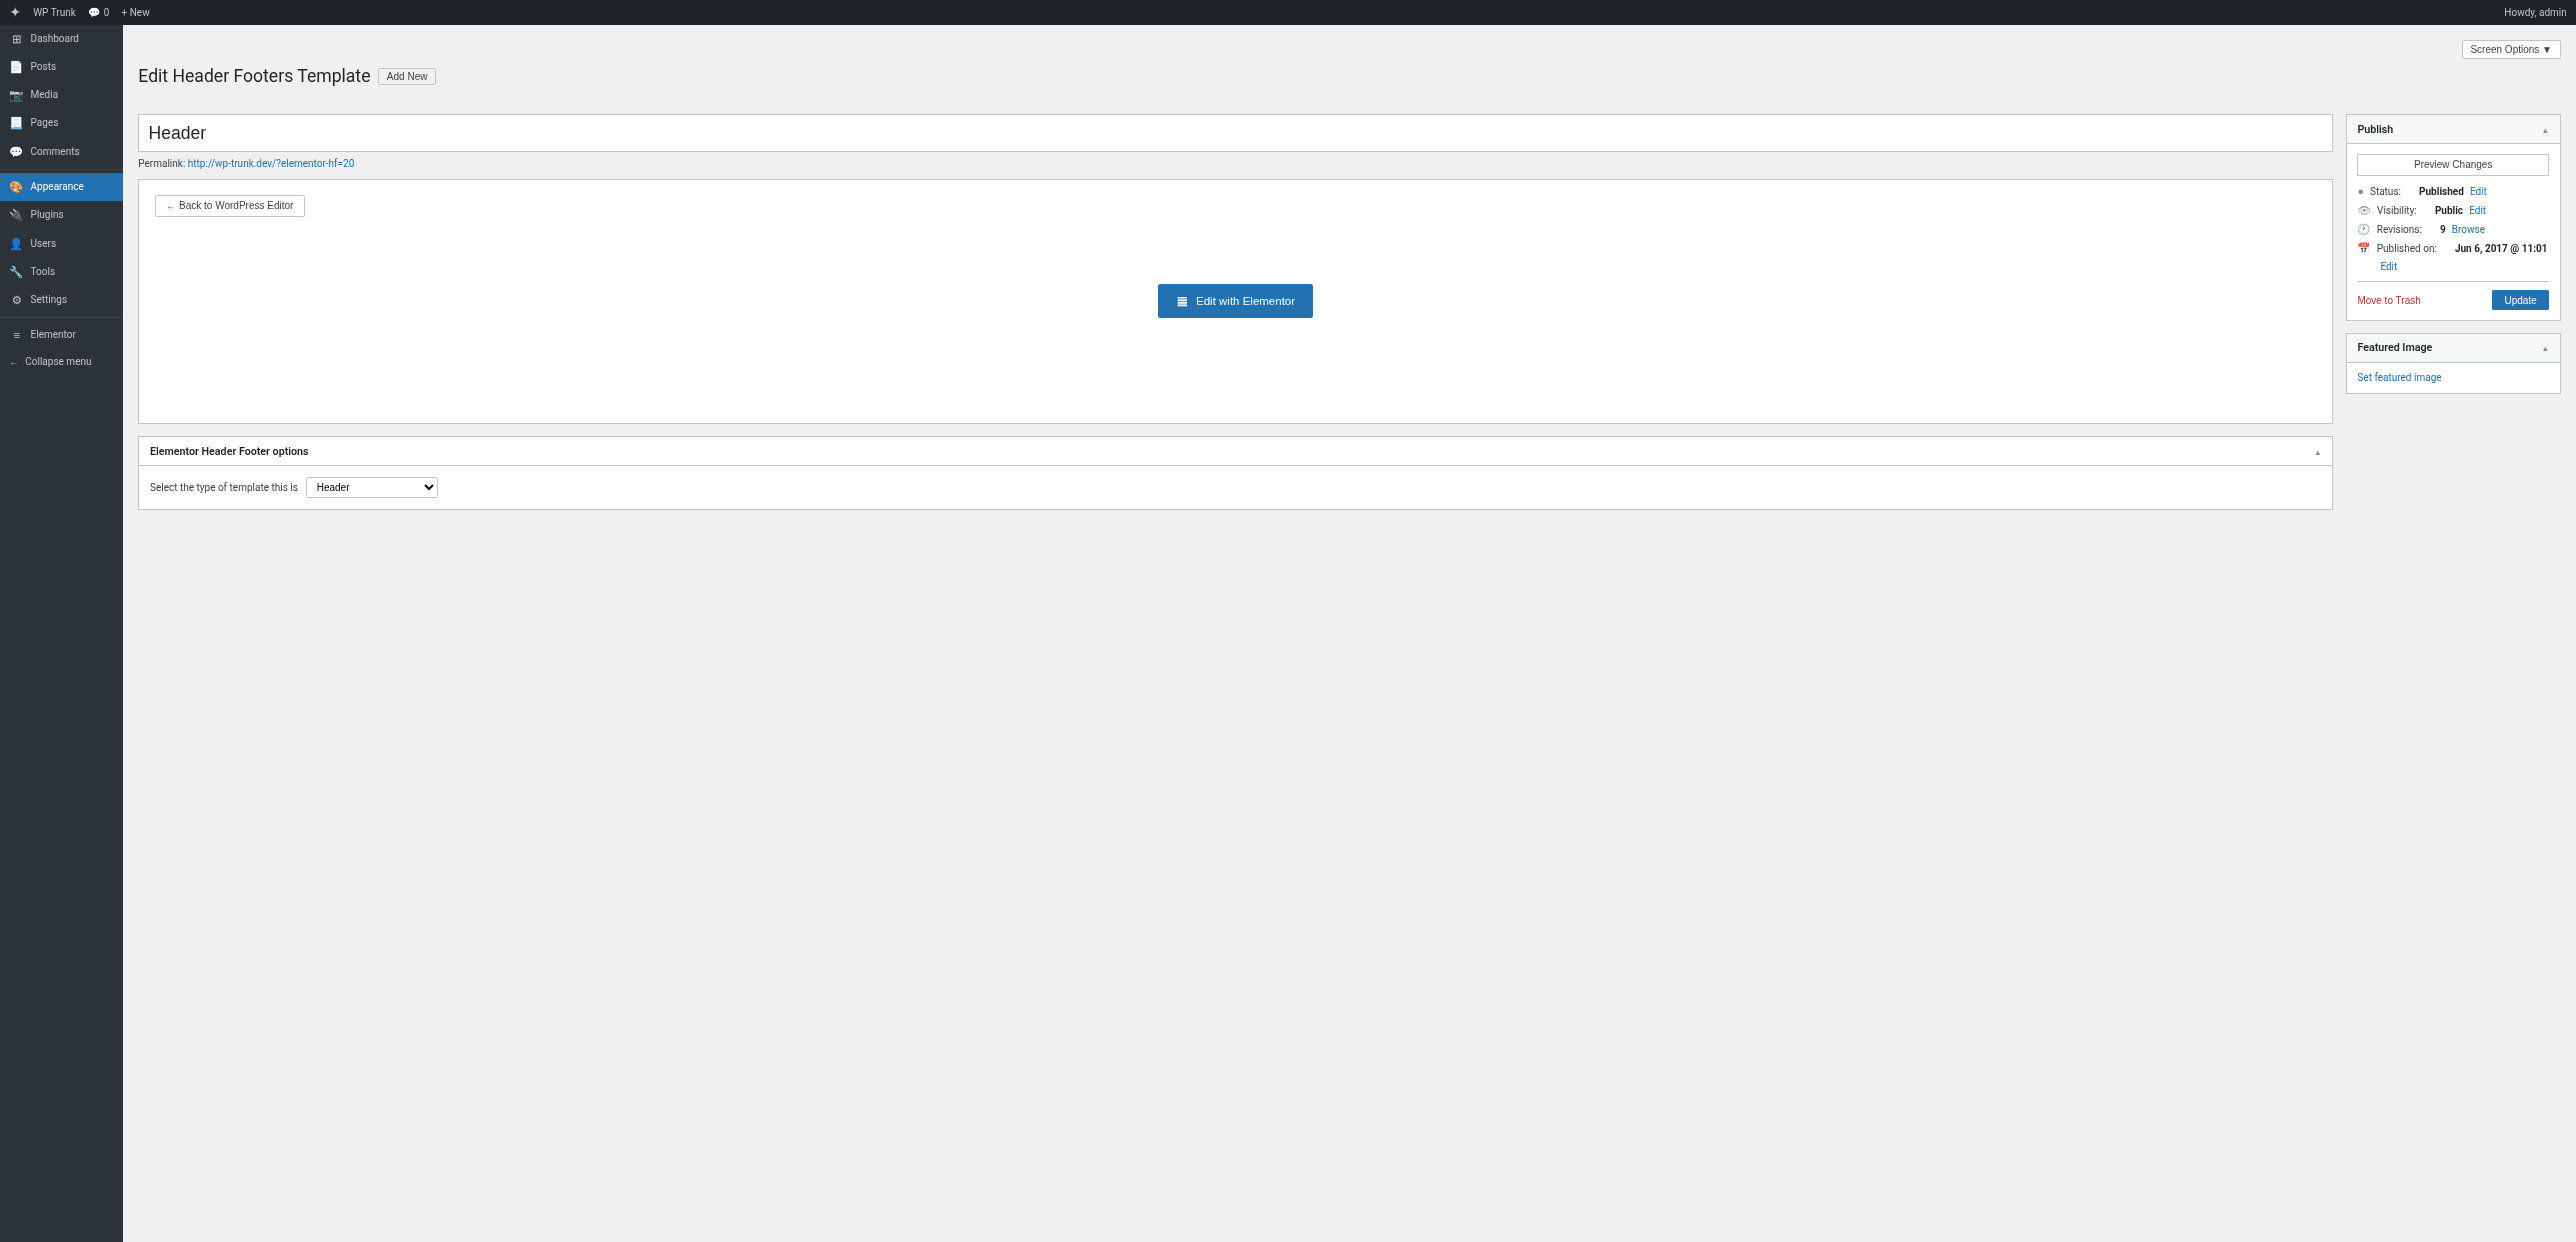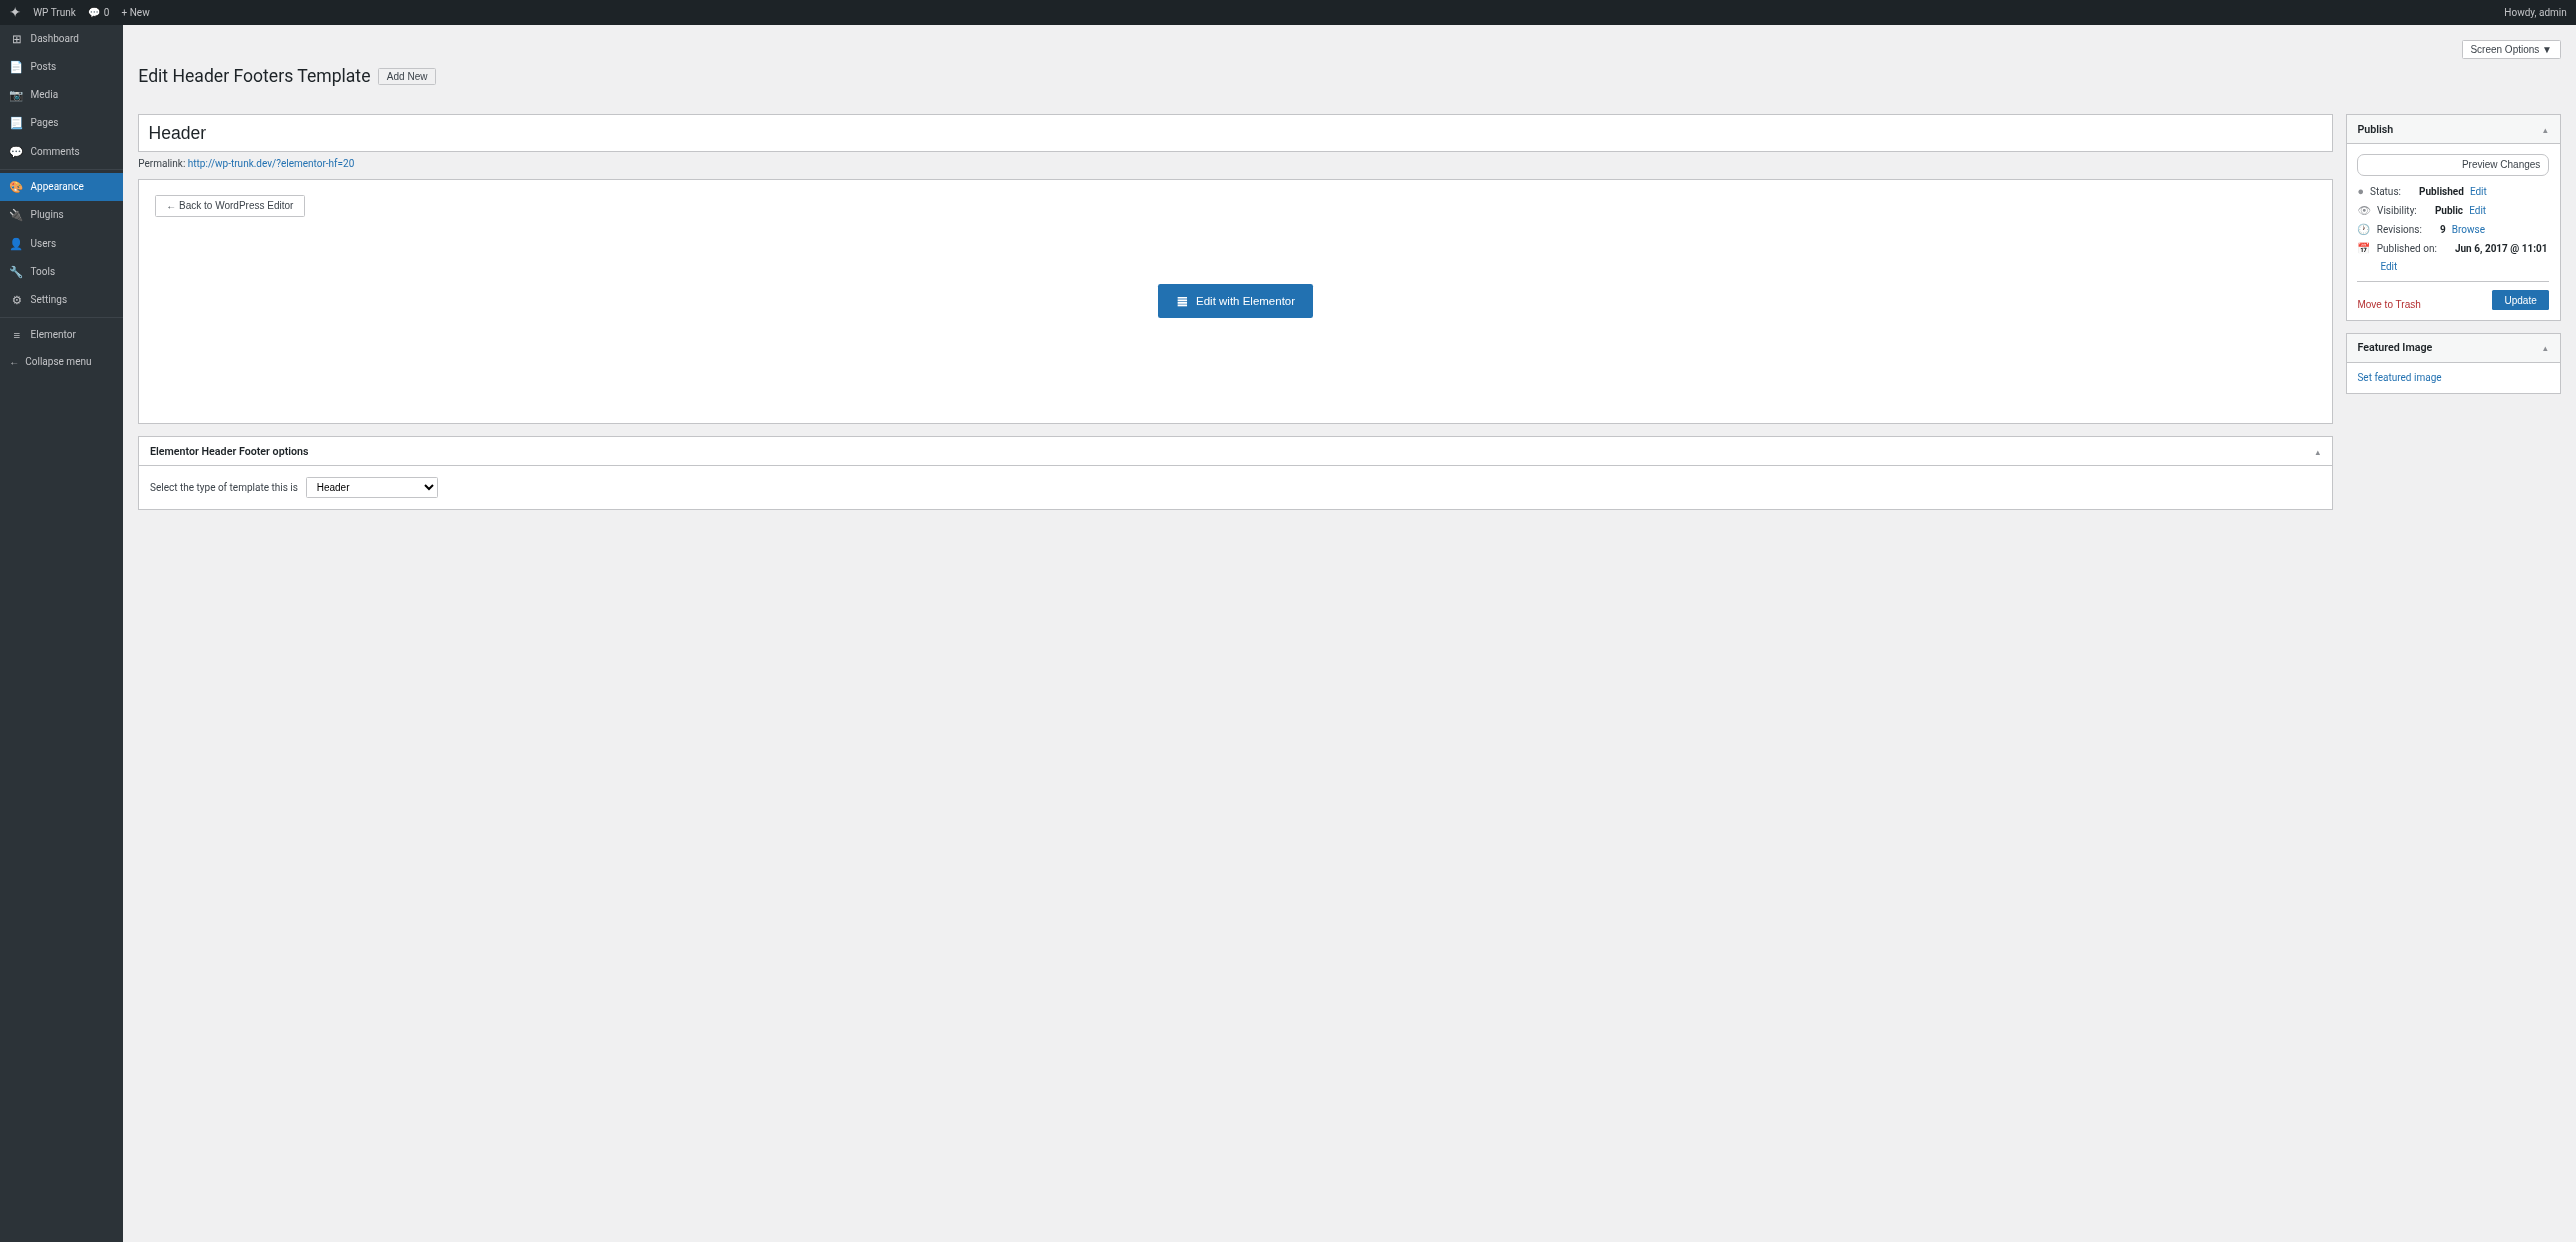--- a/index.html
+++ b/index.html
@@ -238,40 +238,40 @@
       padding: 9.2px 10.7px;
     }
     .preview-changes-btn {
       width: 100%;
       background: #fff;
       border: 0.8px solid #c3c4c7;
       padding: 4.6px 7.7px;
       font-size: 10px;
       cursor: pointer;
       color: #3c434a;
-      border-radius: 7px;
+      border-radius: 0;
       margin-bottom: 9.2px;
-      text-align: right;
+      text-align: center;
     }
 
     .publish-meta-row {
       display: flex;
       align-items: center;
       gap: 6.1px;
       margin-bottom: 6.1px;
       font-size: 10px;
       color: #3c434a;
     }
     .publish-meta-row .icon { font-size: 10.7px; color: #8c8f94; }
     .publish-meta-row a { color: #2271b1; text-decoration: none; }
     .publish-meta-row strong { color: #1d2327; margin-left: 12px; }
 
     .publish-actions {
       display: flex;
-      align-items: flex-end;
+      align-items: center;
       justify-content: space-between;
       margin-top: 9.2px;
       padding-top: 7.7px;
       border-top: 0.8px solid #c3c4c7;
     }
     .move-to-trash { color: #b32d2e; text-decoration: none; font-size: 10px; cursor: pointer; background: none; border: none; }
     .update-btn {
       background: #2271b1;
       color: #fff;
       border: none;

